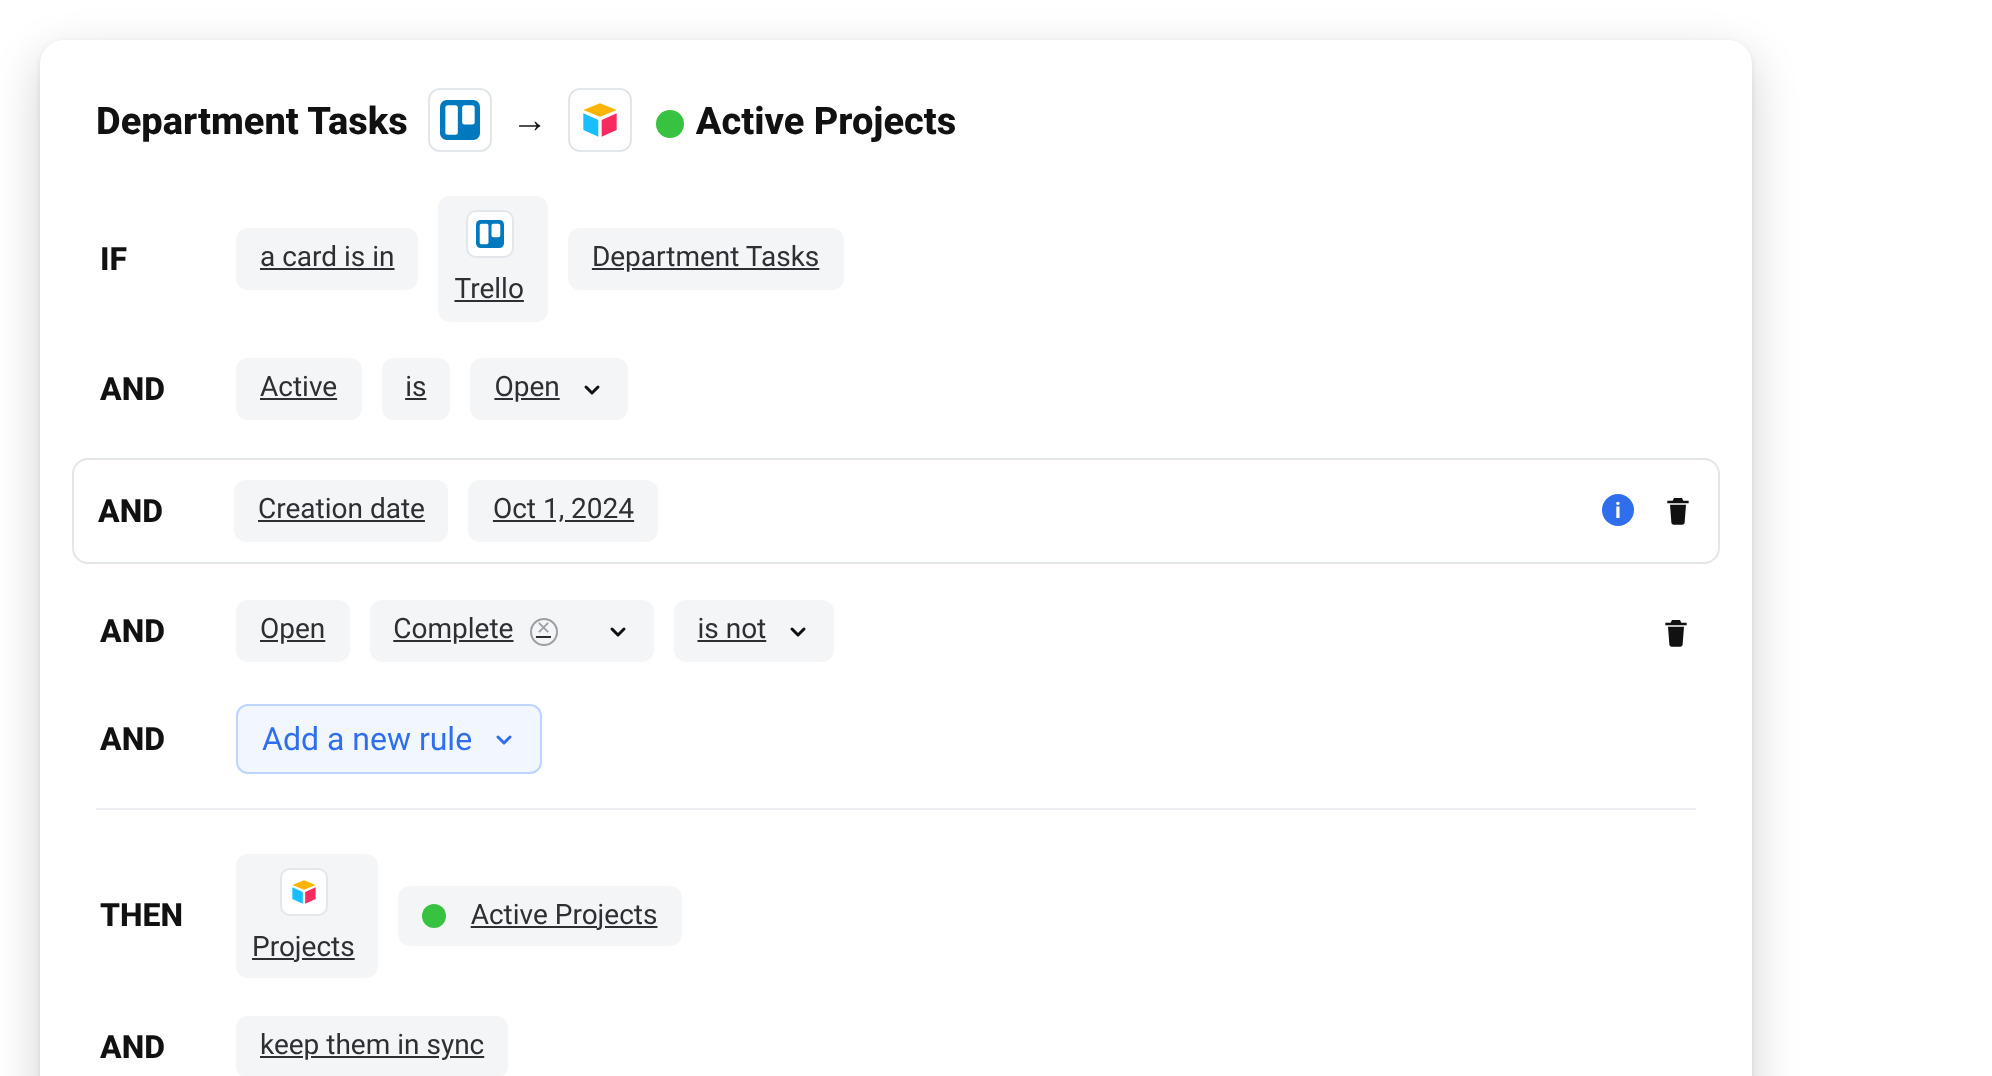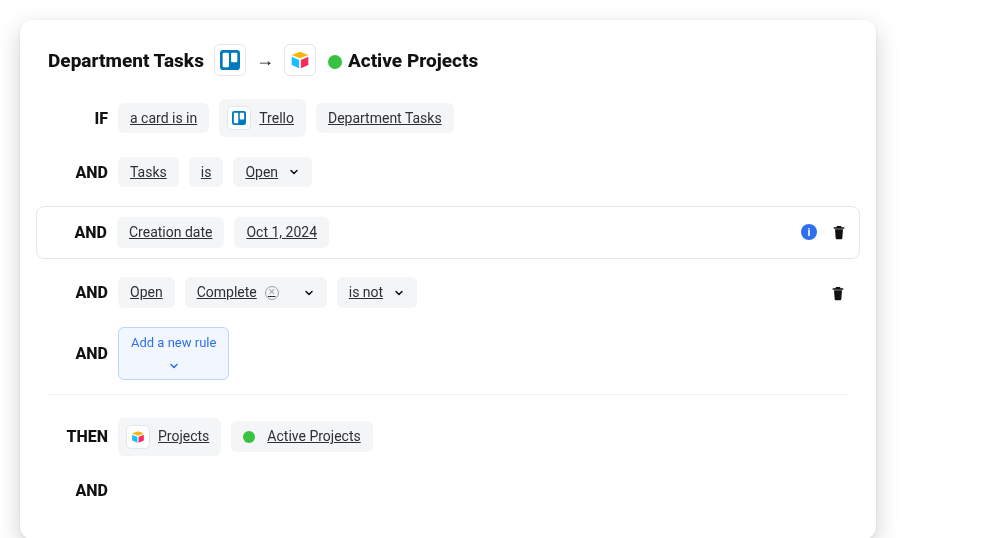--- a/index.html
+++ b/index.html
@@ -71,21 +71,20 @@
   }
 
   .row {
     display: flex;
     align-items: center;
     gap: 10px;
     min-height: 40px;
     margin-bottom: 14px;
     position: relative;
     padding: 0 2px;
-    text-align: right;
   }
   .row .op {
     font-weight: 800;
     font-size: 16px;
     width: 58px;
     flex: 0 0 58px;
   }
   .pill {
     background: #f4f5f6;
     border-radius: 6px;
@@ -94,21 +93,21 @@
     color: #2d2f33;
     display: inline-flex;
     align-items: center;
     gap: 8px;
     line-height: 1.2;
     text-decoration: underline;
   }
   .pill .chevron {
     margin-left: 2px;
   }
-  .pill.with-icon { padding-left: 8px; }
+  .pill.with-icon { padding-left: 8px; flex-direction: column; }
   .pill .xcircle {
     width: 14px;
     height: 14px;
     border: 1.3px solid #9aa0a6;
     border-radius: 50%;
     display: inline-flex;
     align-items: center;
     justify-content: center;
     color: #9aa0a6;
     font-size: 9px;
@@ -147,25 +146,24 @@
     height: 18px;
     display: inline-flex;
   }
 
   .add-rule {
     border: 1px solid #bcd4ff;
     background: #f2f7ff;
     color: #2f6fed;
     border-radius: 6px;
     padding: 7px 12px;
-    font-size: 13px;
+    font-size: 16px;
     display: inline-flex;
     align-items: center;
     gap: 10px;
-    flex-direction: column;
   }
   .chevron {
     display: inline-flex;
   }
 
   hr.sep {
     border: none;
     border-top: 1px solid #eceef1;
     margin: 10px 0 22px 0;
   }
@@ -214,21 +212,21 @@
           <rect class="col" x="13.3" y="3.2" width="7.5" height="11.5" rx="1.5"></rect>
         </svg>
       </span>
       <span>Trello</span>
     </span>
     <span class="pill">Department Tasks</span>
   </div>
 
   <div class="row">
     <span class="op">AND</span>
-    <span class="pill">Tasks</span>
+    <span class="pill">Active</span>
     <span class="pill">is</span>
     <span class="pill">
       <span>Open</span>
       <span class="chevron">
         <svg width="12" height="12" viewBox="0 0 24 24" fill="none" stroke="#111" stroke-width="3" stroke-linecap="round" stroke-linejoin="round">
             <polyline points="6 9 12 15 18 9"></polyline>
           </svg>
       </span>
     </span>
   </div>
@@ -304,15 +302,16 @@
       <span>Projects</span>
     </span>
     <span class="pill">
       <span class="dot-green sm"></span>
         <span>Active Projects</span>
     </span>
   </div>
 
   <div class="row and2" style="margin-bottom:0">
     <span class="op">AND</span>
+    <span class="pill">keep them in sync</span>
   </div>
 
 </div>
 
 </body></html>

